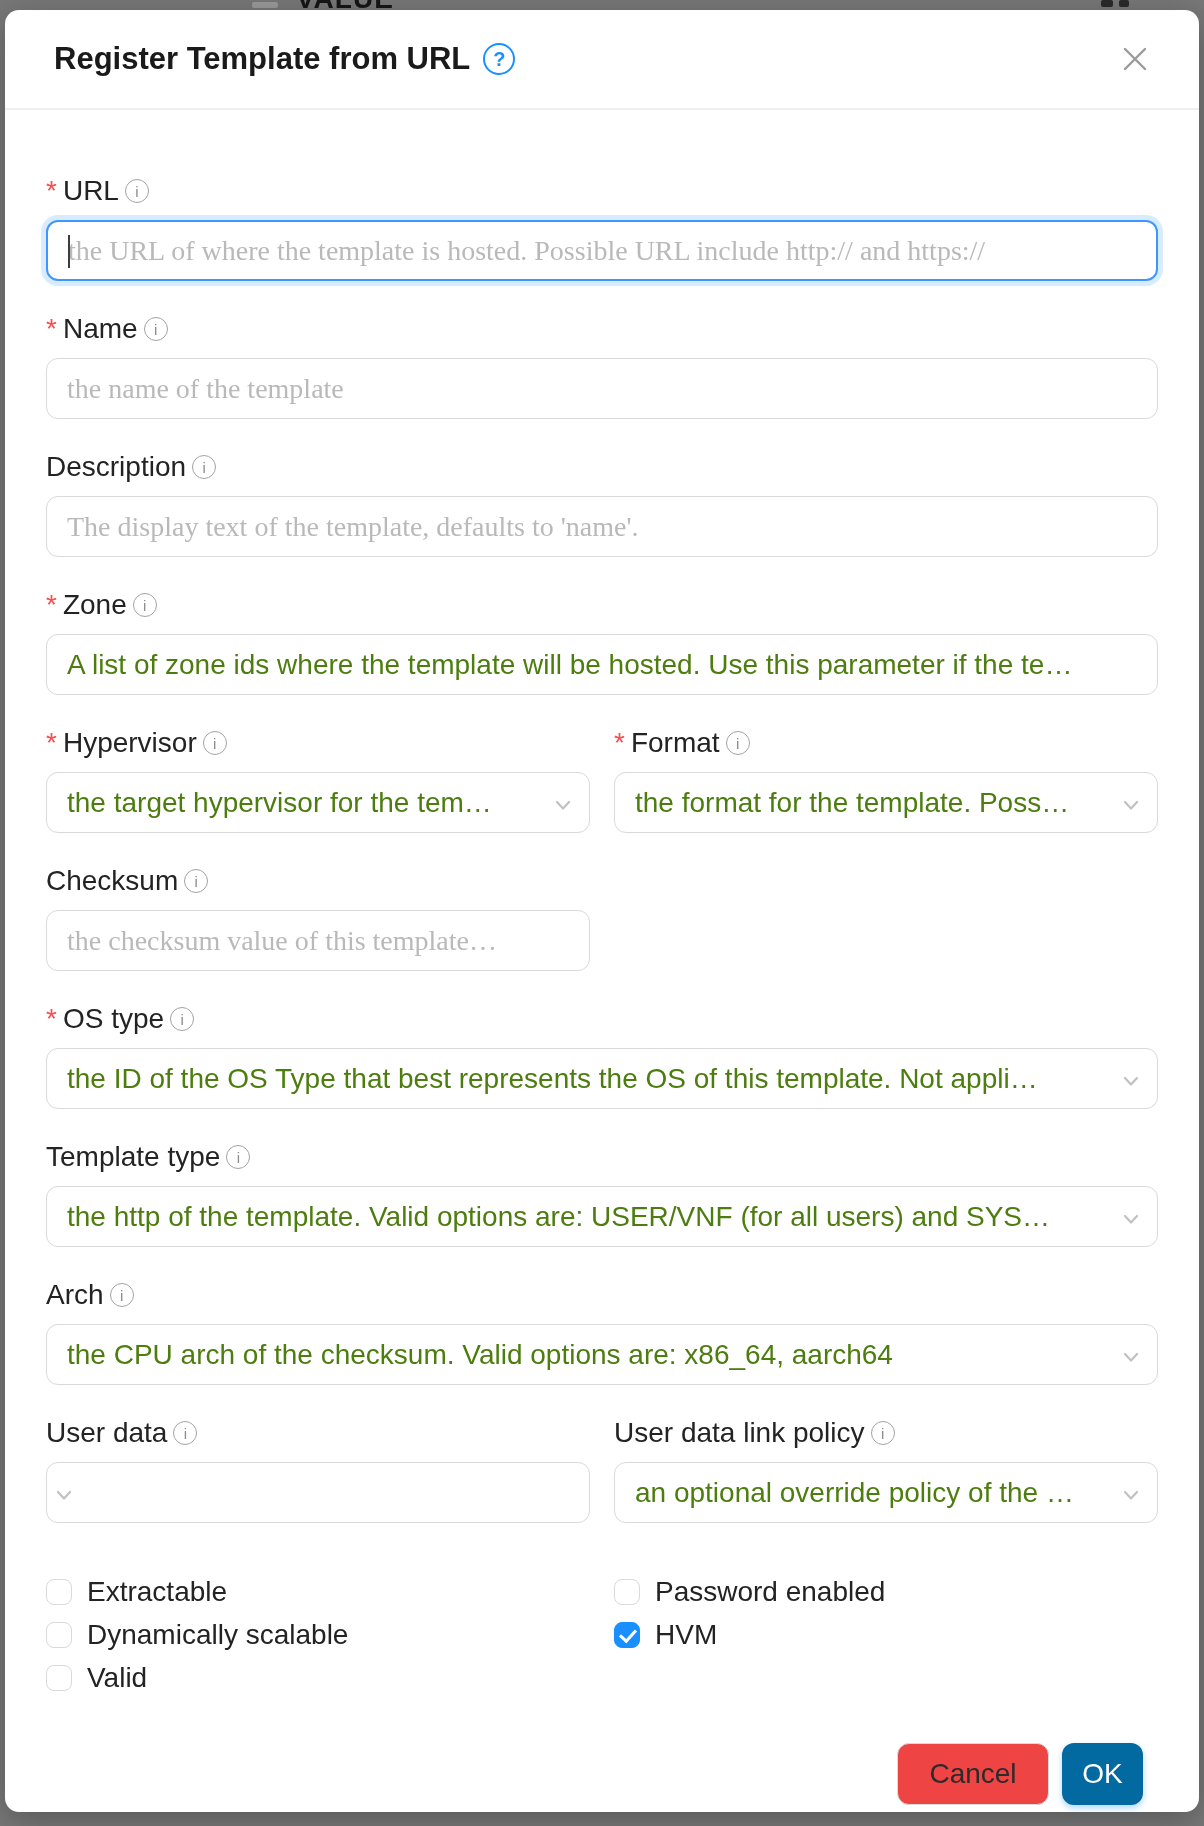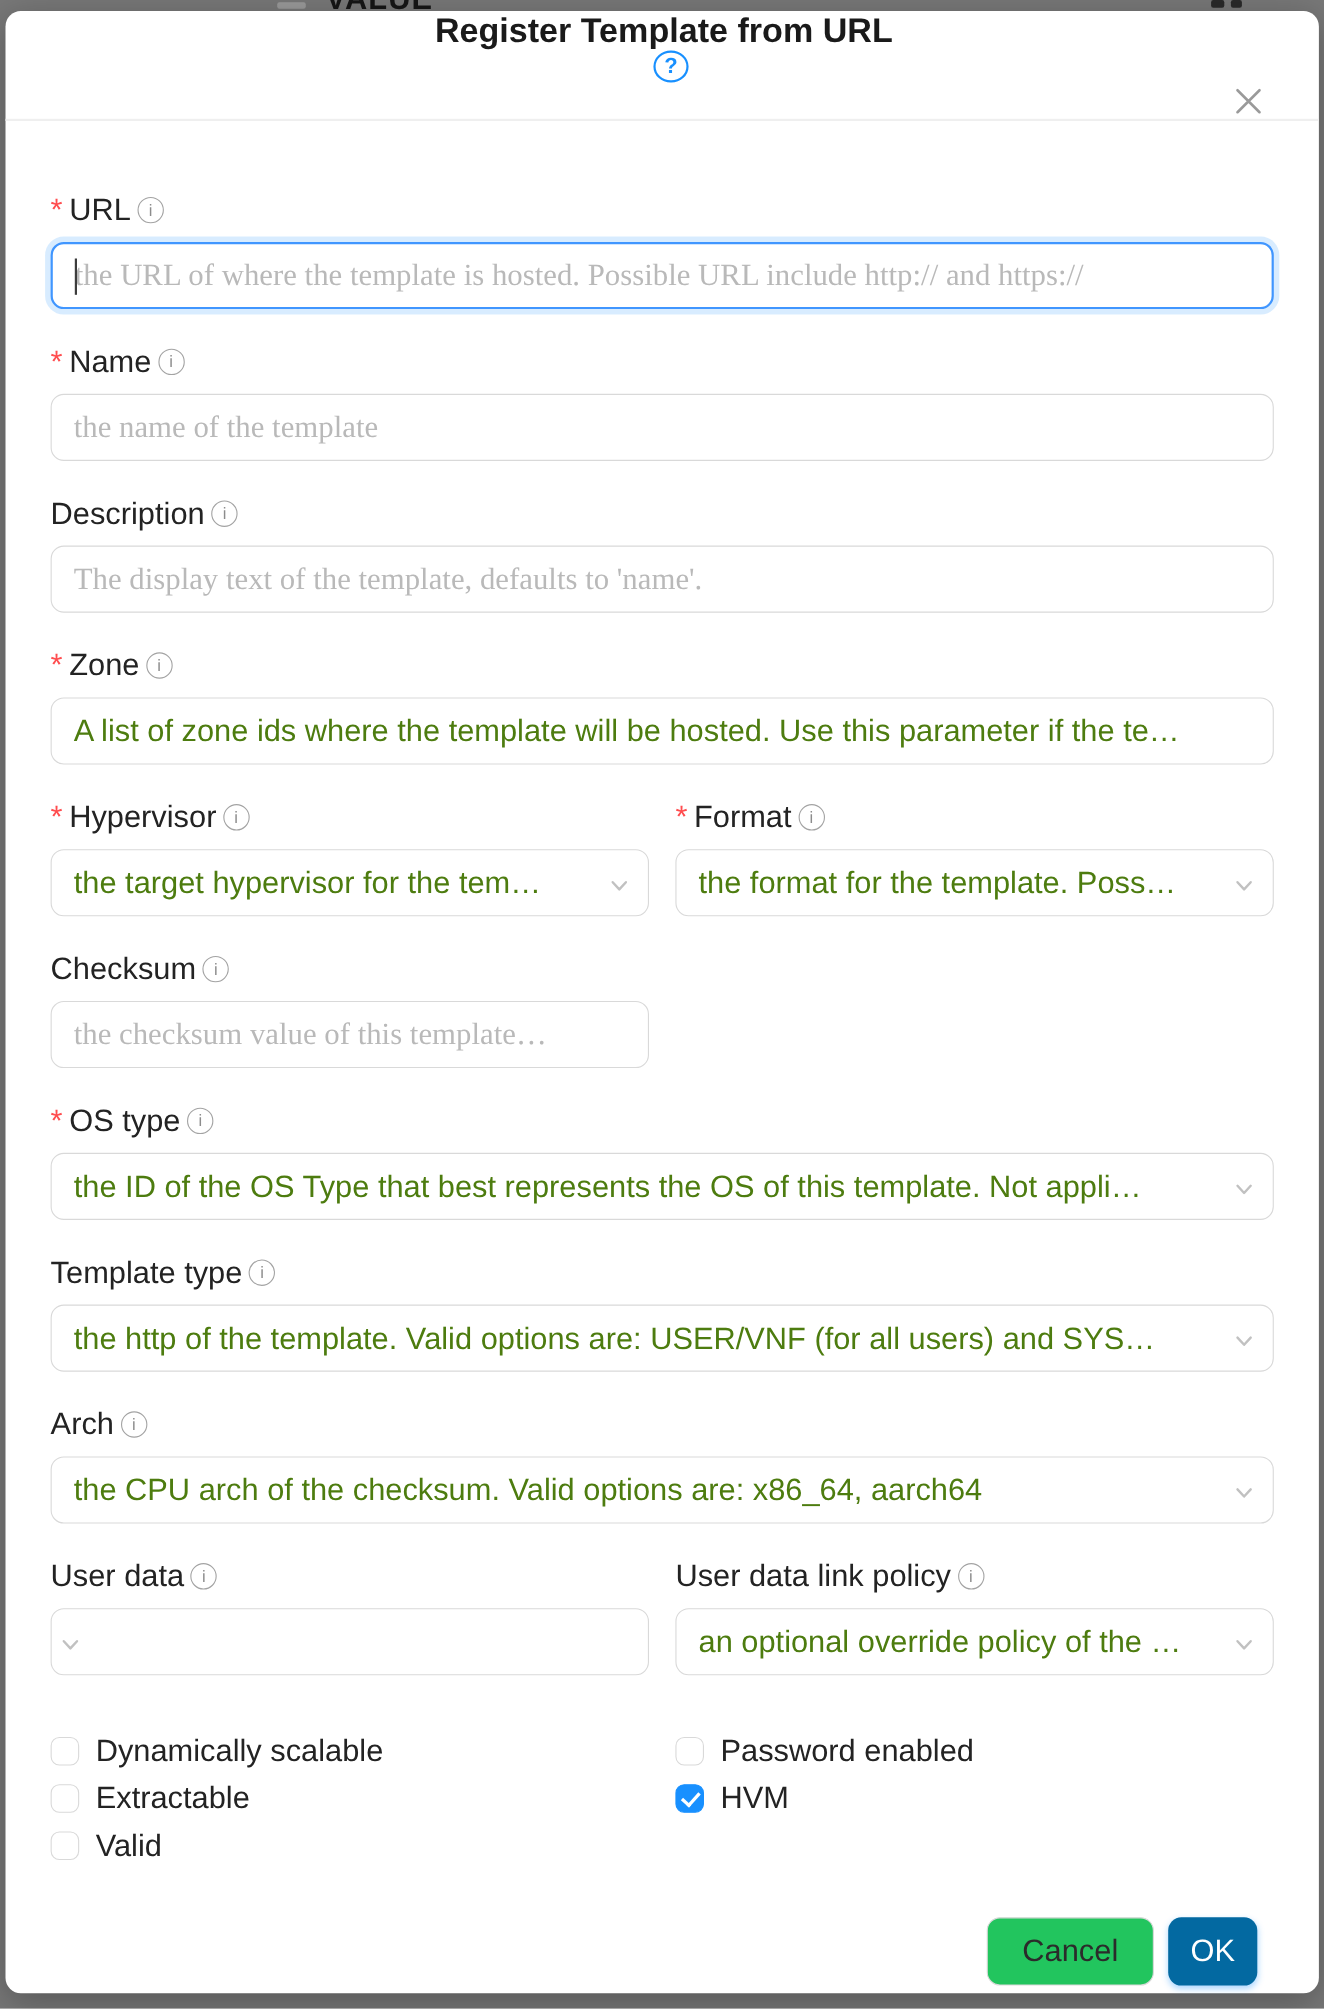--- a/index.html
+++ b/index.html
@@ -21,21 +21,21 @@
   .bg-mark.m3 { left:1119px; top:0; width:10px; height:7px; background:#2a2a2a; }
 
   
   .modal {
     position:absolute; left:5px; top:10px; width:1194px; height:1802px;
     background:#ffffff; border-radius:14px; z-index:1;
     box-shadow:0 8px 34px rgba(0,0,0,.28);
   }
   .modal-header {
     height:100px; display:flex; align-items:center;
-    padding:0 46px 0 49px; border-bottom:2px solid #efefef;flex-direction:column;
+    padding:0 46px 0 49px; border-bottom:2px solid #efefef;
   }
   .modal-title { font-size:31px; font-weight:600; color:#1a1a1a; }
   .help-circle {
     width:32px; height:32px; margin-left:13px; border:2.5px solid #1890ff; border-radius:50%;
     color:#1890ff; font-size:20px; font-weight:700;
     display:inline-flex; align-items:center; justify-content:center; cursor:pointer;
   }
   .close-btn { margin-left:auto; width:36px; height:36px; display:flex; align-items:center;
                justify-content:center; cursor:pointer; }
 
@@ -88,21 +88,21 @@
   .checkbox.checked::after {
     content:""; position:absolute; left:8px; top:3px; width:7px; height:13px;
     border:solid #fff; border-width:0 3px 3px 0; transform:rotate(42deg);
   }
 
   
   .footer { display:flex; justify-content:flex-end; align-items:center; gap:13px;
             margin-top:52px; padding-right:15px; }
   .btn { height:62px; border-radius:12px; font-size:28px; font-family:inherit;
          display:flex; align-items:center; justify-content:center; cursor:pointer; }
-  .btn-cancel { width:152px; background:#22c55e; border:1.5px solid #d9d9d9; color:#2b2b2b; }
+  .btn-cancel { width:152px; background:#ef4444; border:1.5px solid #d9d9d9; color:#2b2b2b; }
   .btn-ok { width:81px; background:#0369a1; border:none; color:#fff;
             box-shadow:0 3px 6px rgba(24,144,255,.35); }
 </style>
 </head>
 <body>
 
 <div class="bg-strip">
   <span class="bg-text">VALUE</span>
   <span class="bg-mark m1"></span>
   <span class="bg-mark m2"></span>
@@ -286,25 +286,25 @@
               </svg>
           </span>
         </div>
       </div>
     </div>
 
     <div class="checkbox-grid">
       <div class="cb-col">
         <div class="cb-row">
           <span class="checkbox"></span>
+          <span>Extractable</span>
+        </div>
+        <div class="cb-row">
+          <span class="checkbox"></span>
           <span>Dynamically scalable</span>
-        </div>
-        <div class="cb-row">
-          <span class="checkbox"></span>
-          <span>Extractable</span>
         </div>
         <div class="cb-row">
           <span class="checkbox"></span>
           <span>Valid</span>
         </div>
       </div>
       <div class="cb-col">
         <div class="cb-row">
           <span class="checkbox"></span>
           <span>Password enabled</span>

